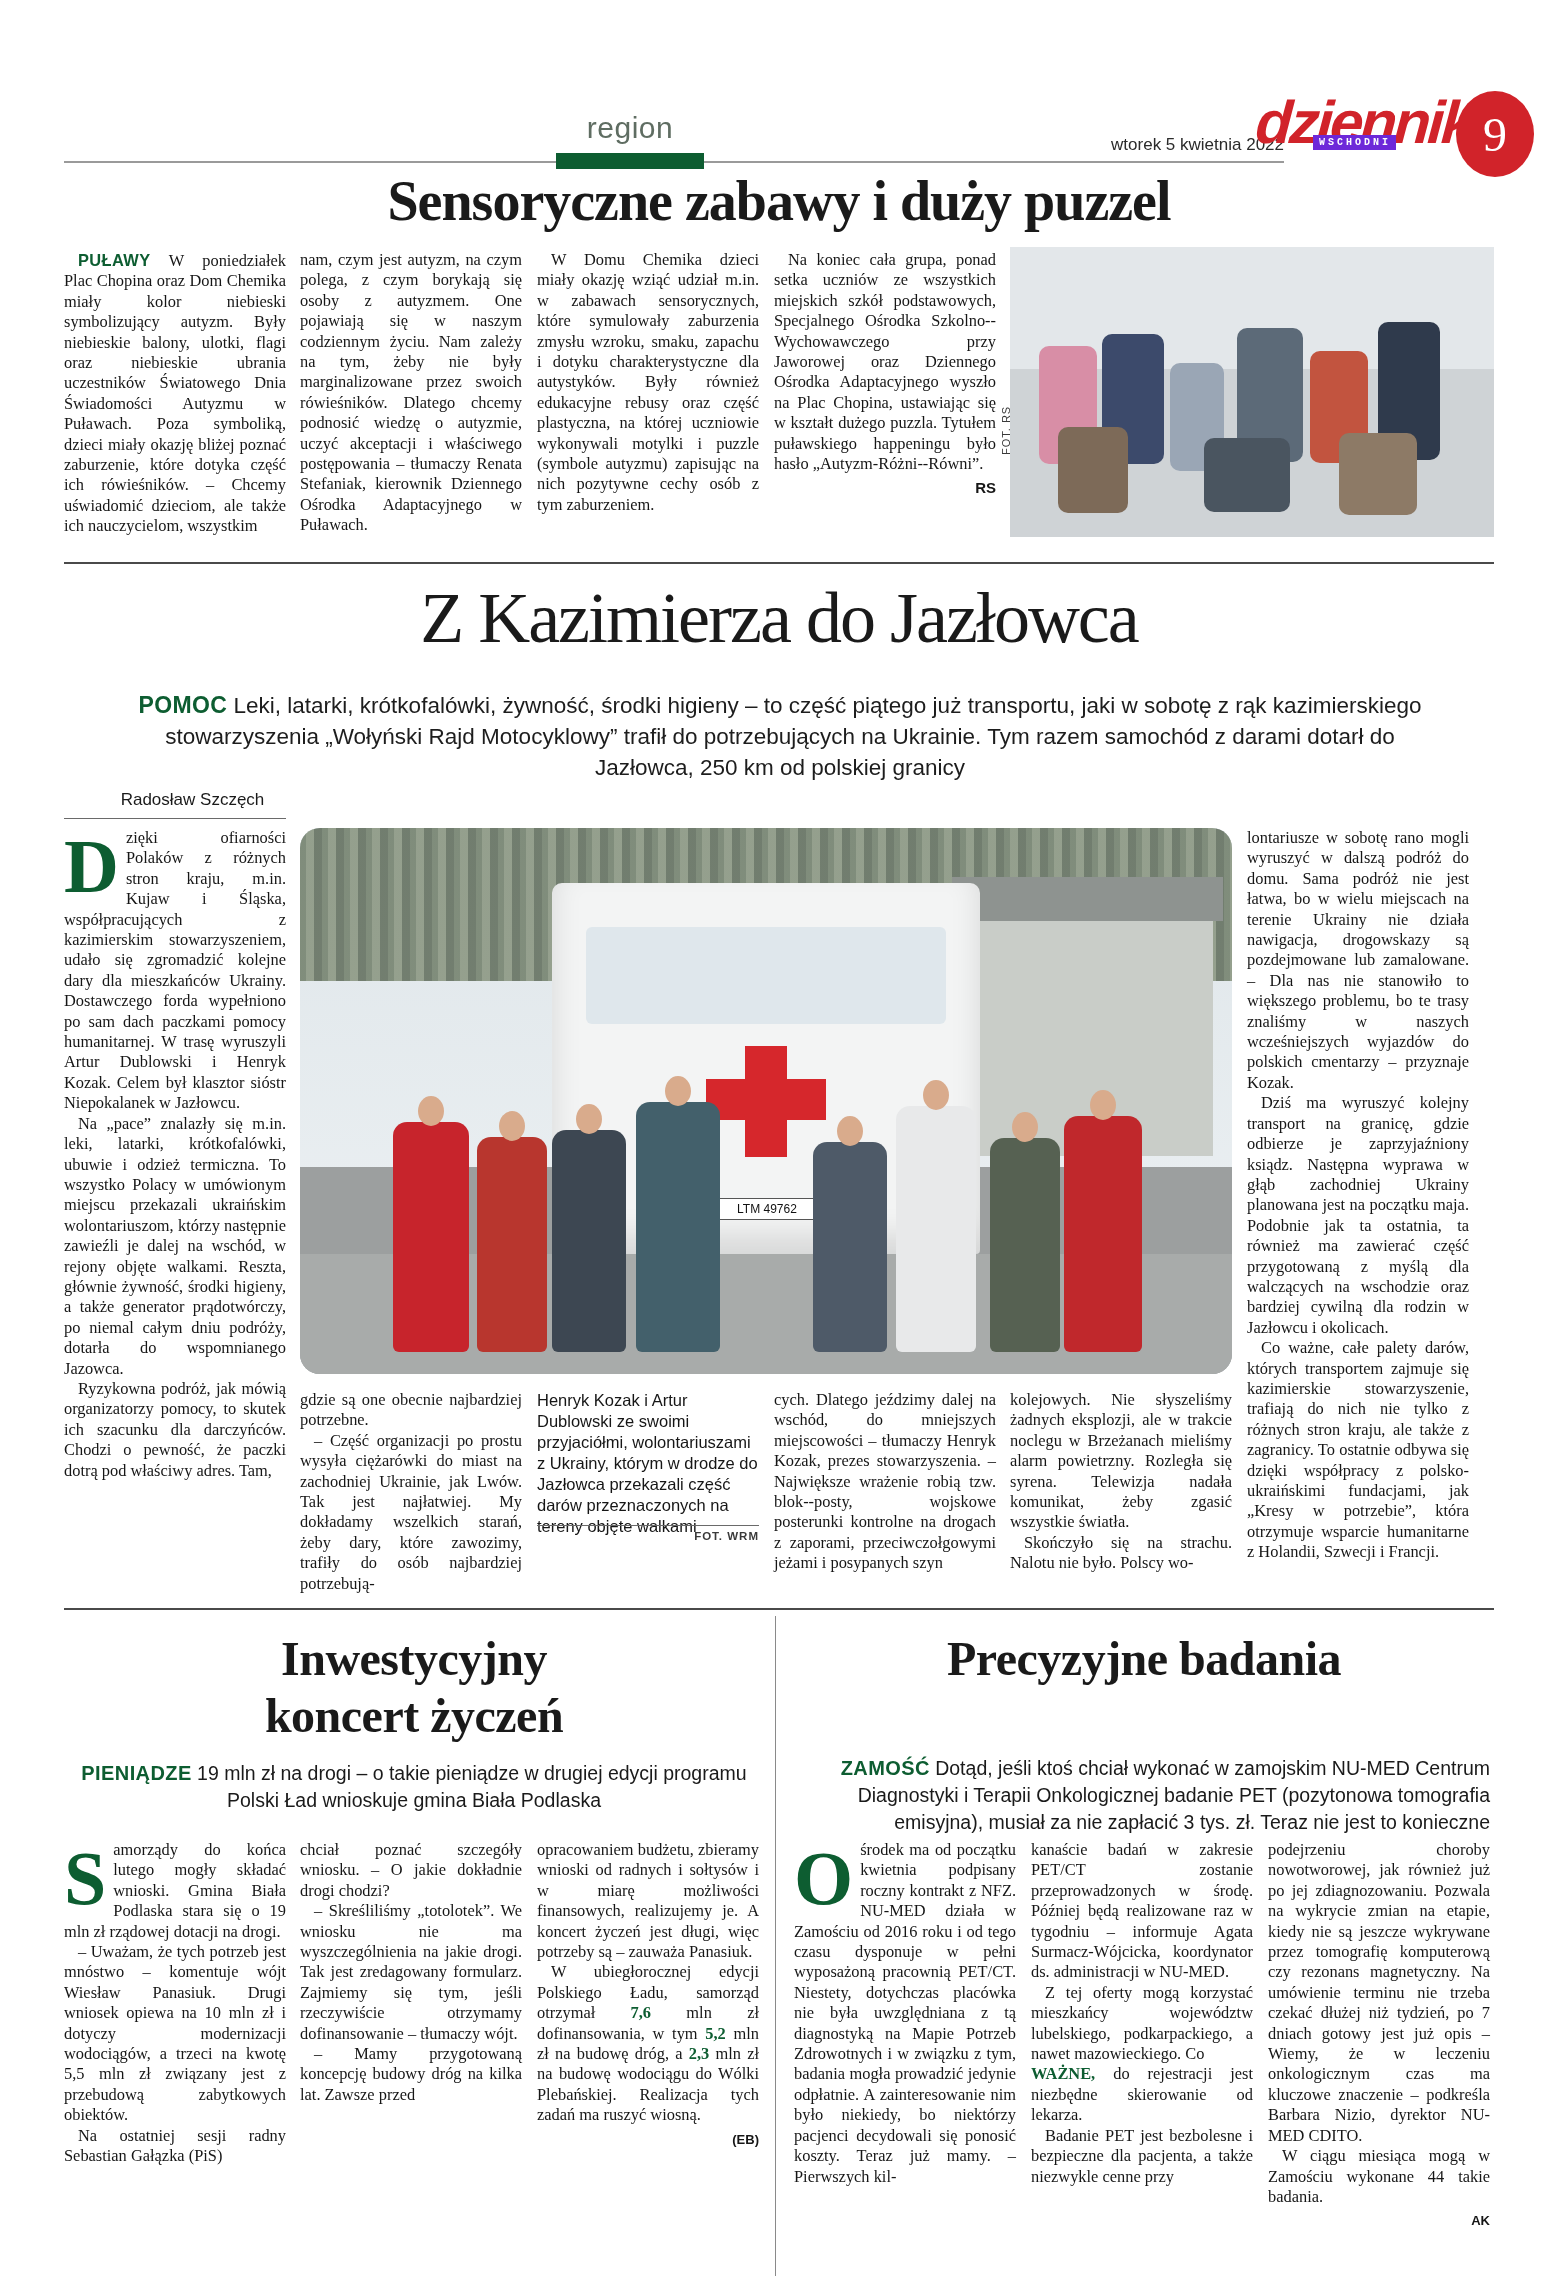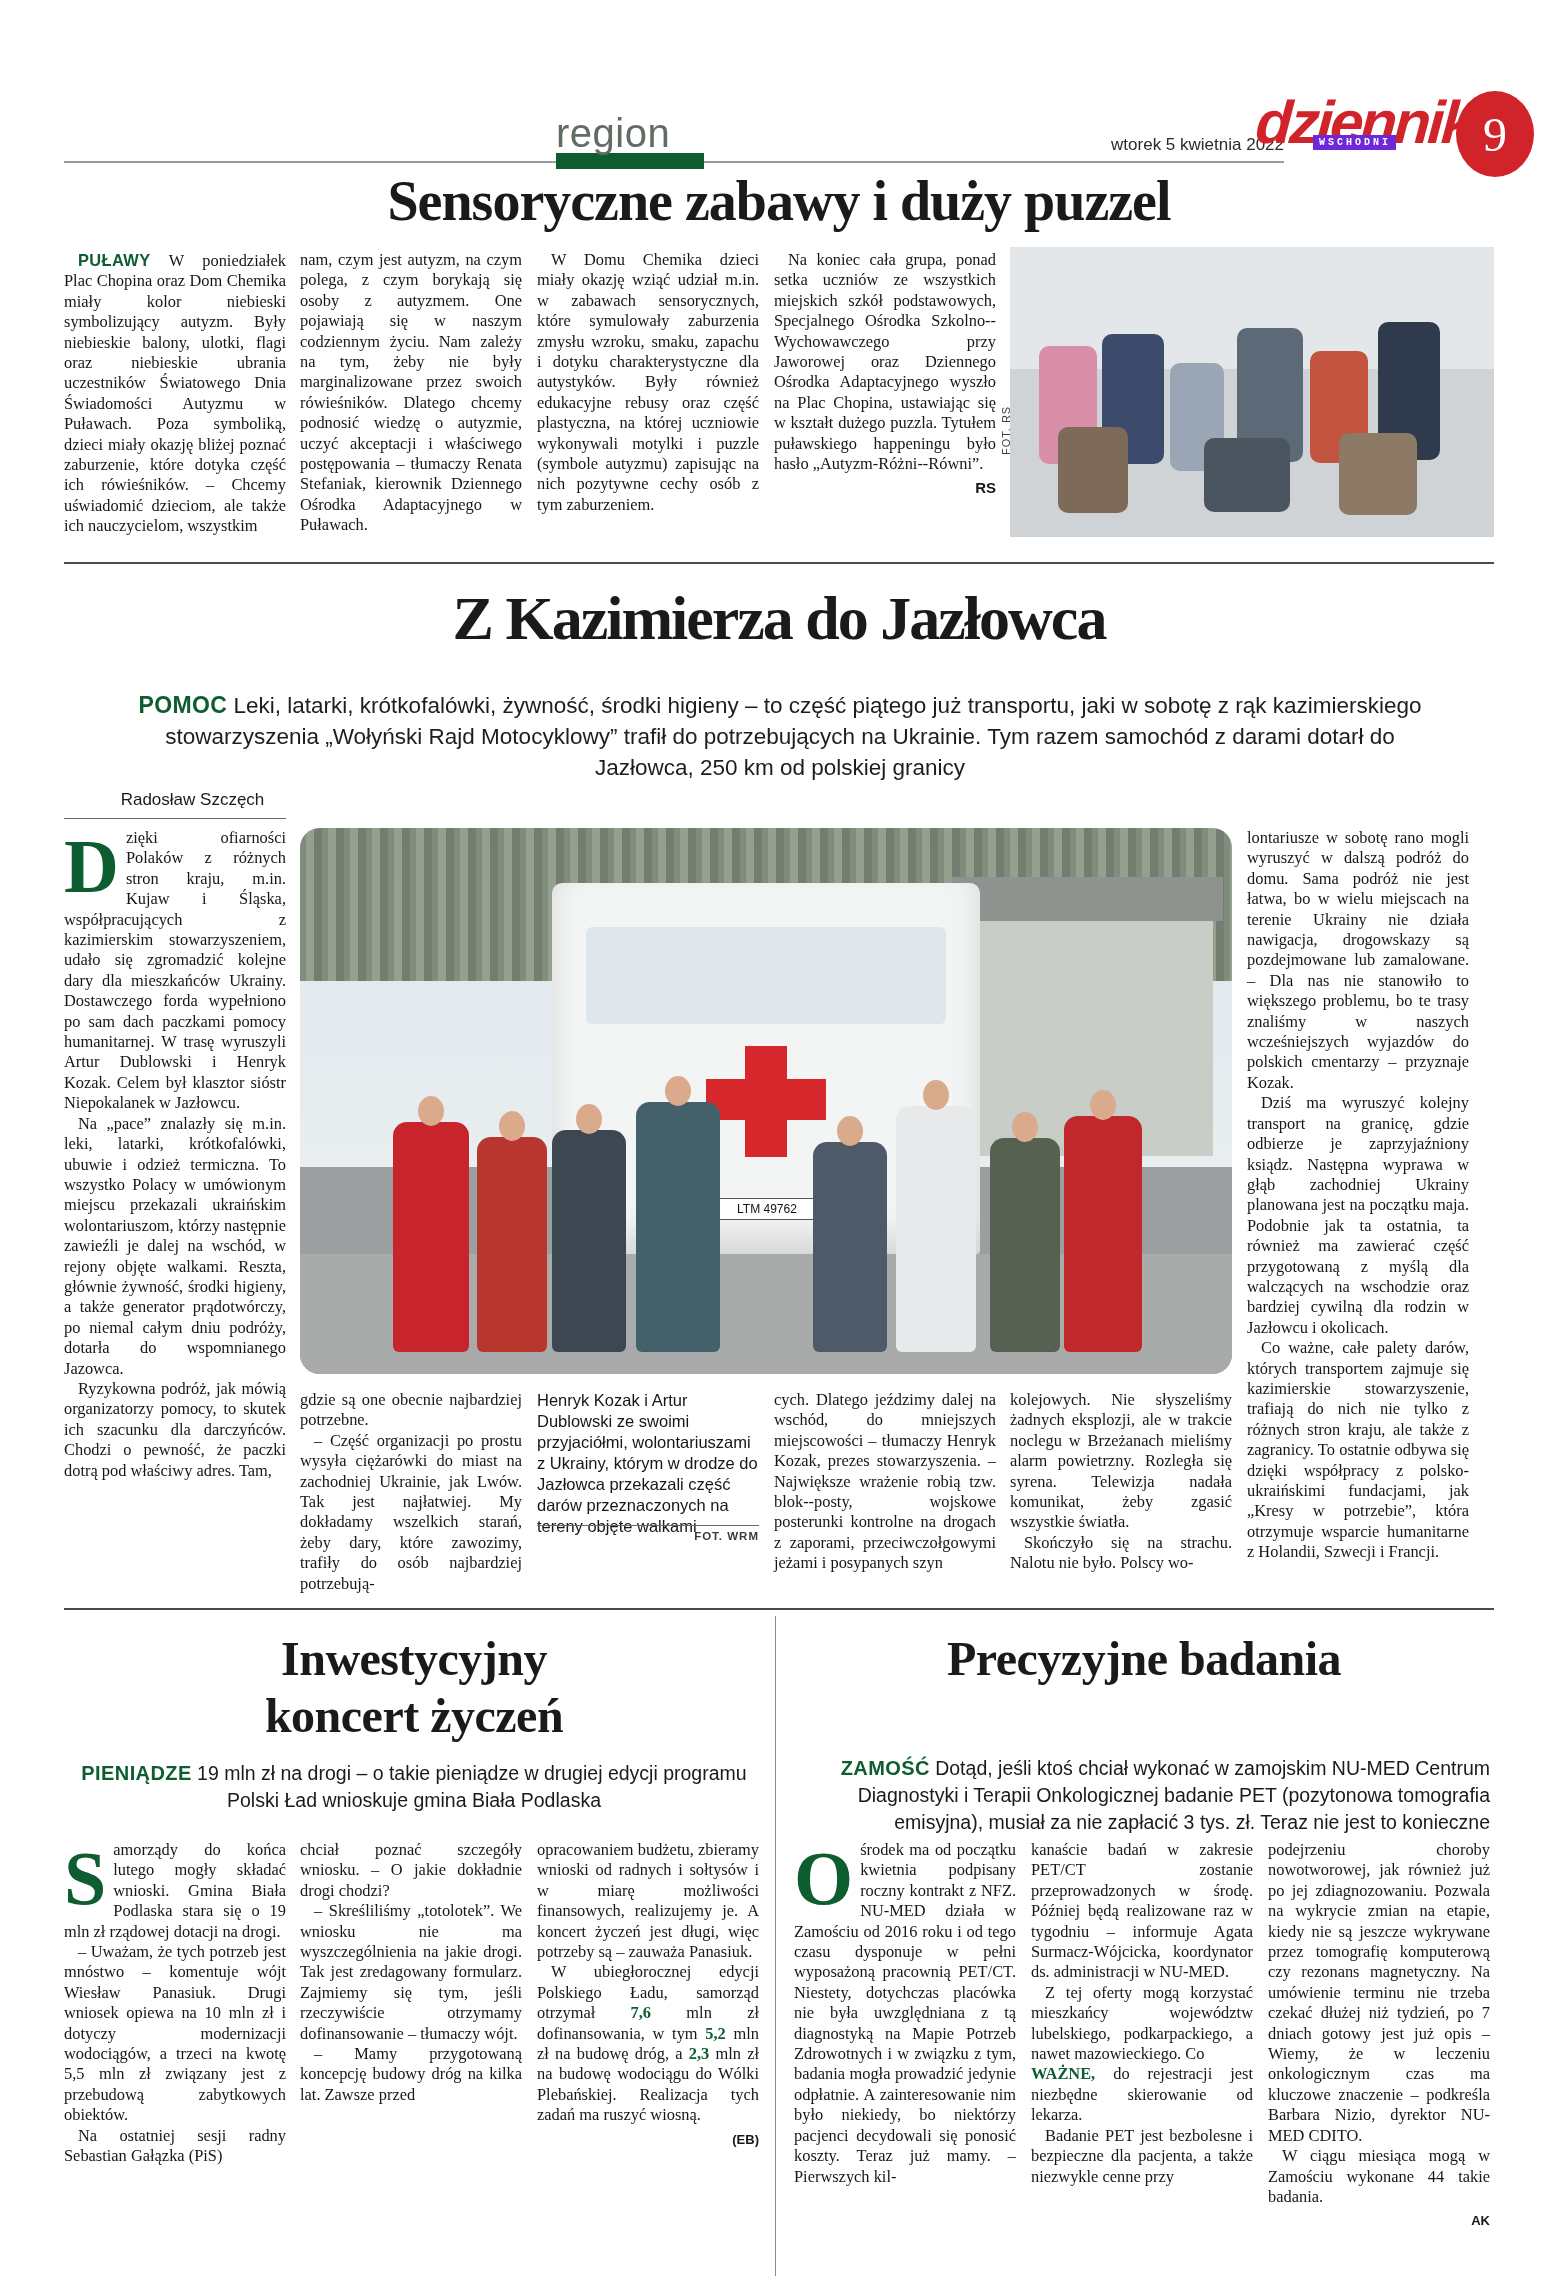--- a/index.html
+++ b/index.html
@@ -3,22 +3,22 @@
 <meta charset="utf-8">
 <style>
   html,body{margin:0;padding:0;background:#ffffff;}
   body{width:1558px;height:2281px;font-family:"Liberation Serif",serif;color:#1a1a1a;position:relative;overflow:hidden;}
   .page{width:1558px;height:2281px;position:relative;padding:0;box-sizing:border-box;}
 
   
   .masthead{position:absolute;left:64px;top:115px;width:1430px;height:60px;}
   .mast-rule{position:absolute;left:0;top:46px;width:1220px;height:2px;background:#9a9a9a;}
   .section-tab{position:absolute;left:492px;top:38px;width:148px;height:16px;background:#0d5d31;}
-  .section-name{position:absolute;left:492px;top:-4px;width:148px;font-family:"Liberation Sans",sans-serif;
-    font-size:40px;color:#5f6d62;letter-spacing:.5px;font-weight:400;}
+  .section-name{position:absolute;left:492px;top:-4px;width:148px;text-align:center;font-family:"Liberation Sans",sans-serif;
+    font-size:30px;color:#5f6d62;letter-spacing:.5px;font-weight:400;}
   .mast-date{position:absolute;left:880px;top:20px;width:340px;text-align:right;
     font-family:"Liberation Sans",sans-serif;font-size:17px;color:#2b2b2b;}
   .logo{position:absolute;left:1192px;top:-22px;font-family:"Liberation Sans",sans-serif;
     font-weight:700;font-size:60px;color:#d1232a;letter-spacing:-3px;line-height:60px;font-style:italic;transform:skewX(-4deg);}
   .logo-sub{position:absolute;left:1249px;top:20px;background:#6d28d9;color:#ffffff;
     font-family:Liberation Mono, monospace;font-weight:700;font-size:10px;letter-spacing:3px;padding:2px 5px 2px 6px;}
   .pagenum{position:absolute;left:1392px;top:-24px;width:78px;height:86px;border-radius:50%;
     background:#d1232a;color:#ffffff;font-family:"Liberation Serif",serif;font-size:48px;
     display:flex;align-items:center;justify-content:center;}
 
@@ -41,21 +41,21 @@
   .a1c3{left:537px;}
   .a1c4{left:774px;}
   .a1-sig{text-align:right;font-family:"Liberation Sans",sans-serif;font-weight:700;font-size:15px;margin-top:4px;}
 
   .photo1{position:absolute;left:1010px;top:247px;width:484px;height:290px;overflow:hidden;background:#cfd6d9;}
   .credit-v{position:absolute;left:1000px;top:455px;font-family:"Liberation Sans",sans-serif;font-size:11px;
     color:#3a3a3a;transform:rotate(-90deg);transform-origin:left top;letter-spacing:1px;}
 
   
   .h1-b{position:absolute;left:64px;top:570px;width:1430px;text-align:center;
-    font-family:"Liberation Serif",serif;font-weight:700;font-size:62px;line-height:96px;letter-spacing:-2px;}
+    font-family:"Liberation Serif",serif;font-weight:400;font-size:72px;line-height:96px;letter-spacing:-2px;}
   .lead-b{position:absolute;left:120px;top:690px;width:1320px;text-align:center;
     font-family:"Liberation Sans",sans-serif;font-size:22.5px;line-height:31px;color:#1d1d1d;}
   .byline{position:absolute;left:100px;top:790px;width:185px;text-align:center;
     font-family:"Liberation Sans",sans-serif;font-size:17px;color:#1a1a1a;padding-bottom:3px;}
   .byline-rule{position:absolute;left:64px;top:818px;width:222px;height:1px;background:#6a6a6a;}
 
   .dropcap{float:left;font-family:"Liberation Serif",serif;font-weight:700;font-size:76px;line-height:60px;
     color:#0d5d31;padding:6px 7px 0 0;margin-top:2px;}
 
   .a2c1{left:64px;top:828px;width:222px;}

